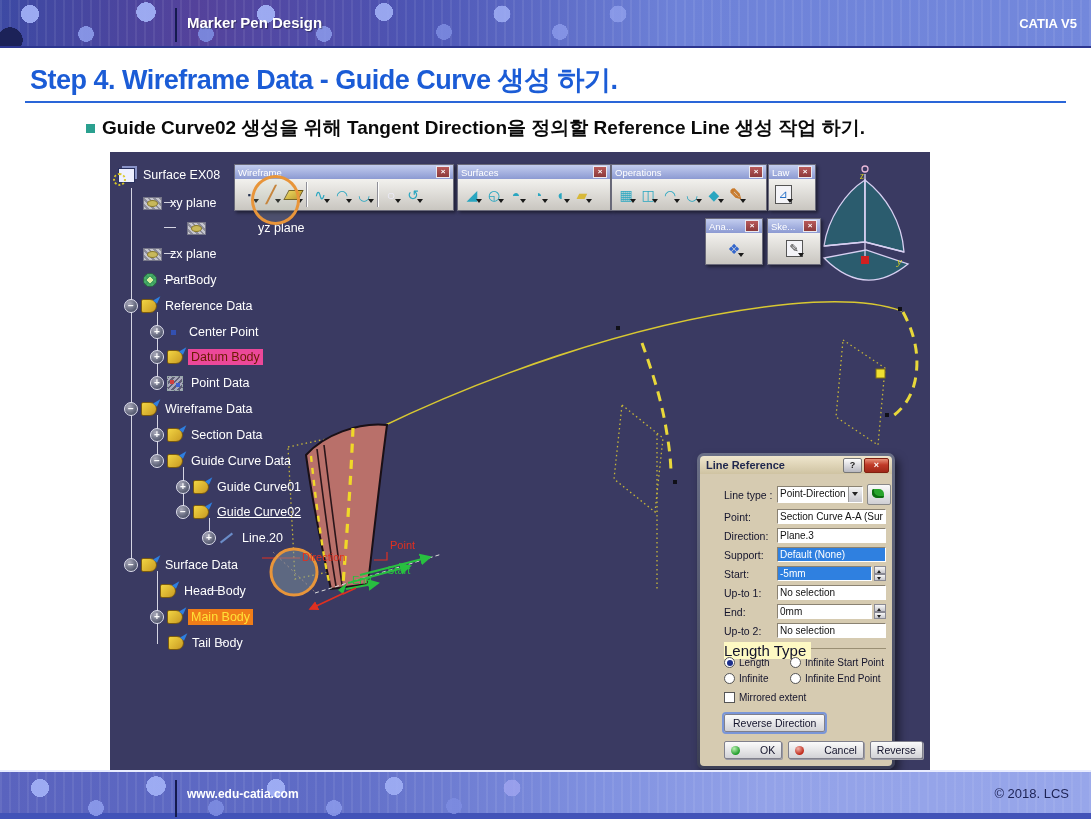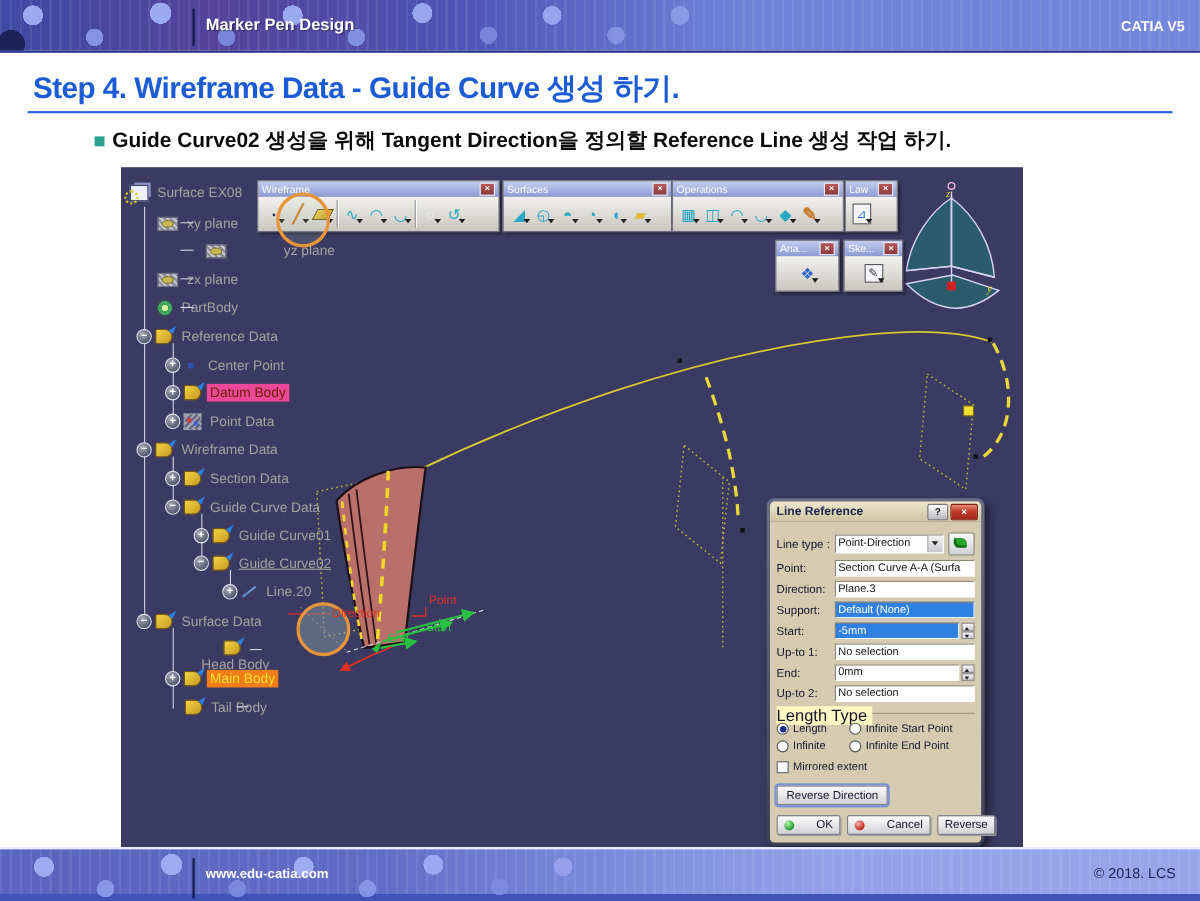--- a/index.html
+++ b/index.html
@@ -52,21 +52,21 @@
 
   
   .viewport{position:absolute;left:110px;top:152px;width:820px;height:618px;background:#3a3a62;overflow:hidden;}
   .scene{position:absolute;left:0;top:0;z-index:1;pointer-events:none;}
 
   
   .vl{position:absolute;width:1px;background:#d4d4e2;z-index:2;}
   .trow{position:absolute;display:flex;align-items:center;height:18px;z-index:2;}
   .trow .stub1::before{content:"";position:absolute;left:21px;top:8px;width:12px;height:1px;background:#d4d4e2;}
   .trow .stub2::before{content:"";position:absolute;left:47px;top:8px;width:11px;height:1px;background:#d4d4e2;}
-  .tlabel{color:#a3a3a3;font-size:12.5px;white-space:nowrap;padding:1px 3px;}
+  .tlabel{color:#ffffff;font-size:12.5px;white-space:nowrap;padding:1px 3px;}
   .hl-datum .tlabel{background:#ec4899;color:#6b1c00;}
   .hl-main .tlabel{background:#f07d18;color:#ffe137;}
   .u .tlabel{text-decoration:underline;}
   .badge{flex:none;width:12px;height:12px;margin-right:3px;border-radius:50%;
     background:radial-gradient(circle at 35% 30%,#aab,#333a52);border:1px solid #e0e0ee;
     color:#fff;font-size:10px;line-height:11px;text-align:center;font-weight:bold;}
   .badge.plus::after{content:"+";}
   .badge.minus::after{content:"\2212";}
   .ticon{display:inline-block;flex:none;margin-right:5px;position:relative;}
   .i-root{width:15px;height:13px;background:#eef0ff;border:1px solid #27305e;box-shadow:3px -3px 0 -1px #8a94c8;}
@@ -108,21 +108,21 @@
   .dialog{position:absolute;left:587px;top:301px;width:192px;z-index:5;border-radius:7px;padding:3px;
     background:linear-gradient(180deg,#6a6f86,#3c3f55);box-shadow:4px 5px 8px rgba(0,0,0,.5);}
   .dlg-title{height:18px;display:flex;align-items:center;justify-content:space-between;padding:0 3px 0 6px;
     background:linear-gradient(180deg,#efe6cd 0,#cfc3a2 100%);border-radius:4px 4px 0 0;}
   .dlg-title-text{font-size:11px;font-weight:bold;color:#20284e;}
   .dlg-btns{display:flex;gap:2px;}
   .dlg-help{width:17px;height:13px;background:linear-gradient(#fdfdfd,#b8b8c0);border:1px solid #777;border-radius:2px;
     font-size:9px;line-height:12px;text-align:center;color:#222;font-weight:bold;}
   .dlg-close{width:23px;height:13px;background:linear-gradient(#e89078,#c03a28 45%,#a02818);border:1px solid #802010;border-radius:2px;
     font-size:9px;line-height:12px;text-align:center;color:#fff;font-weight:bold;}
-  .dlg-body{background:#d6cbb1;padding:6px 6px 7px 6px;border-radius:0 0 4px 4px;}
+  .dlg-body{background:#d6cbb1;padding:6px 6px 7px 24px;border-radius:0 0 4px 4px;}
   .drow{display:flex;align-items:center;margin:4px 0;}
   .dlabel{width:53px;flex:none;font-size:10.5px;color:#14142c;}
   .din{height:13px;font-size:10px;font-family:"Liberation Sans",sans-serif;padding:0 2px;background:#fff;color:#111;
     border:1px solid;border-color:#8a8272 #fff #fff #8a8272;flex:1;min-width:0;}
   .din.sel{background:#2f80e0;color:#fff;}
   .combo{flex:1;display:flex;height:15px;border:1px solid;border-color:#8a8272 #fff #fff #8a8272;background:#fff;}
   .combo-text{flex:1;font-size:10px;padding:1px 2px;color:#111;white-space:nowrap;overflow:hidden;}
   .combo-arrow{width:13px;background:linear-gradient(#f4f4f4,#c6c6cc);border-left:1px solid #999;position:relative;}
   .combo-arrow::after{content:"";position:absolute;left:3px;top:5px;border:3px solid transparent;border-top:4px solid #222;}
   .mini-btn{width:22px;height:19px;margin-left:4px;flex:none;background:linear-gradient(#fafafa,#cfcfd4);border:1px solid #888;
@@ -314,21 +314,21 @@
     <div class="trow" style="left:92px;top:377px;">
       <span class="badge plus"></span>
       <span class="ticon i-line"></span>
         <span class="tlabel">Line.20</span>
       </div>
     <div class="trow" style="left:14px;top:404px;">
       <span class="badge minus"></span>
       <span class="ticon i-body"></span>
         <span class="tlabel">Surface Data</span>
       </div>
-    <div class="trow" style="left:70px;top:430px;flex-direction:column;">
+    <div class="trow" style="left:50px;top:430px;">
         <span class="stub2"></span>
       <span class="ticon i-body"></span>
         <span class="tlabel">Head Body</span>
       </div>
     <div class="trow hl-main" style="left:40px;top:456px;">
       <span class="badge plus"></span>
       <span class="ticon i-body"></span>
         <span class="tlabel">Main Body</span>
       </div>
     <div class="trow" style="left:58px;top:482px;">

